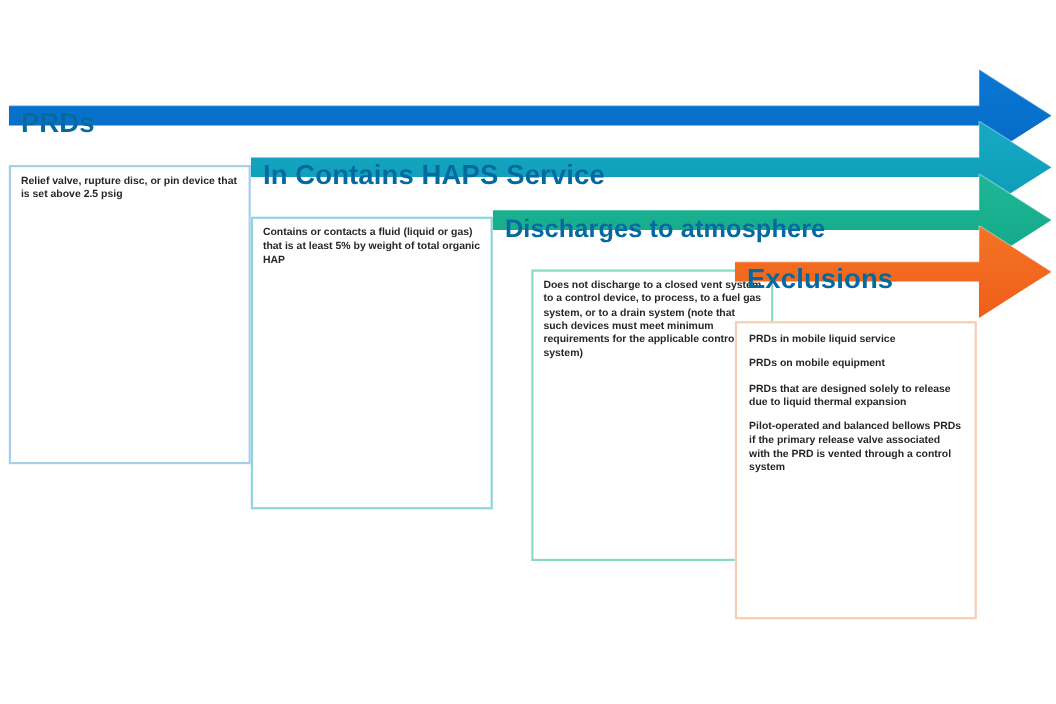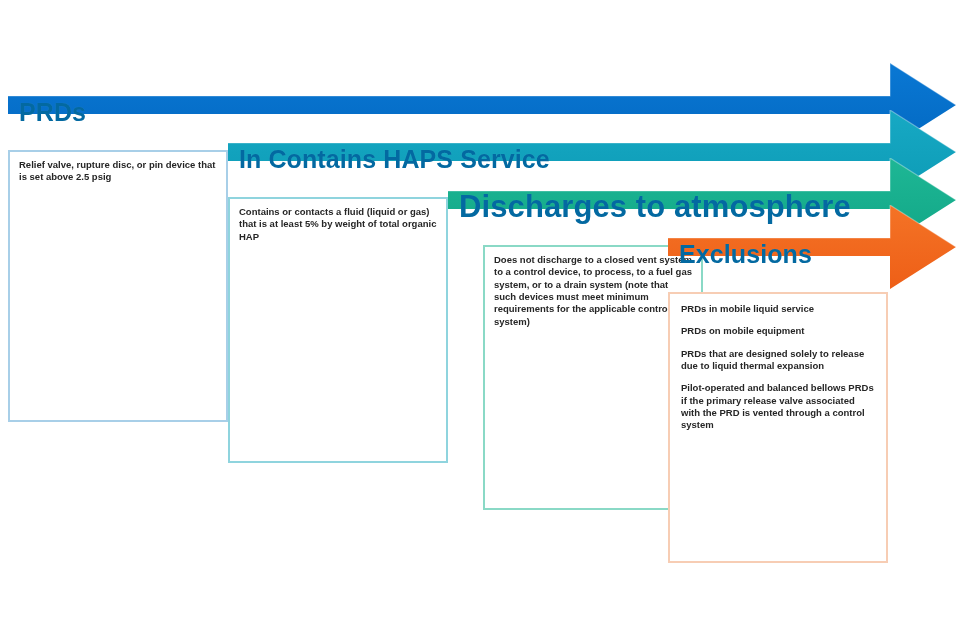--- a/index.html
+++ b/index.html
@@ -106,21 +106,21 @@
     <svg class="arrow-svg" width="508" height="84" viewBox="0 0 508 84">
       <defs>
         <linearGradient id="g3" x1="0" y1="0" x2="0" y2="1">
           <stop offset="0%" stop-color="#1eb795"></stop>
           <stop offset="100%" stop-color="#12a787"></stop>
         </linearGradient>
       </defs>
       <path d="M 0 33 L 442 33 L 442 0 L 508 42 L 442 84 L 442 51 L 0 51 Z" fill="url(#g3)"></path>
       <path d="M 0 33 L 442 33 L 442 0 L 508 42" fill="none" stroke="#ffffff" stroke-opacity="0.35" stroke-width="1.2"></path>
     </svg>
-    <div class="arrow-label" style="left:11px;top:36px;font-size:31px;line-height:26px;">Discharges to atmosphere</div>
+    <div class="arrow-label" style="left:11px;top:36px;font-size:23px;line-height:26px;">Discharges to atmosphere</div>
   </div>
 
   <div class="body-box box4" style="left:668px;top:292px;width:220px;height:271px;">
     <div class="inner">
       <p>PRDs in mobile liquid service</p>
       <p>PRDs on mobile equipment</p>
       <p>PRDs that are designed solely to release due to liquid thermal expansion</p>
       <p>Pilot-operated and balanced bellows PRDs if the primary release valve associated with the PRD is vented through a control system</p>
     </div>
   </div>

